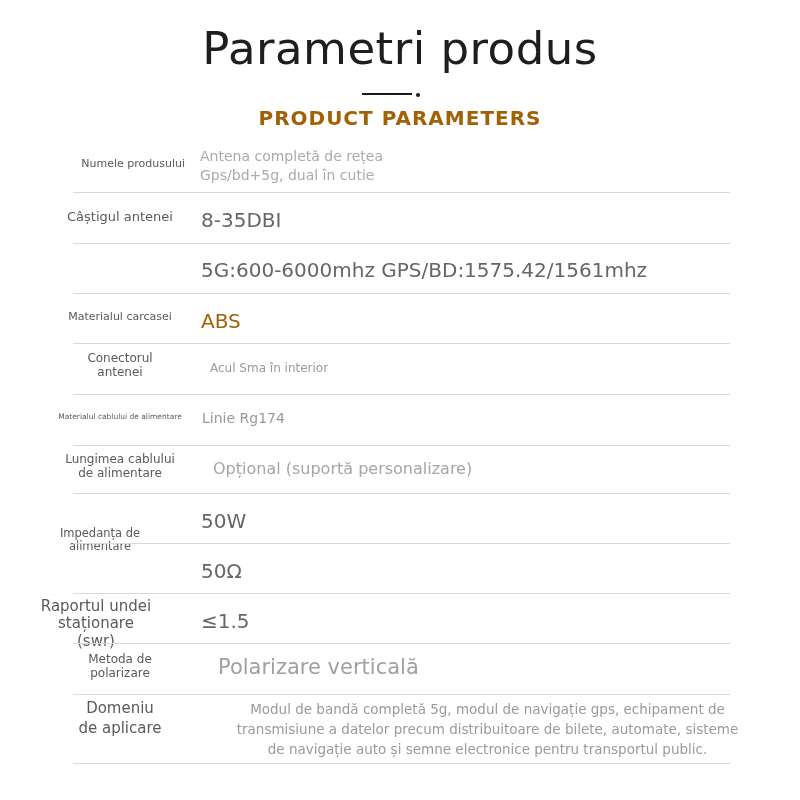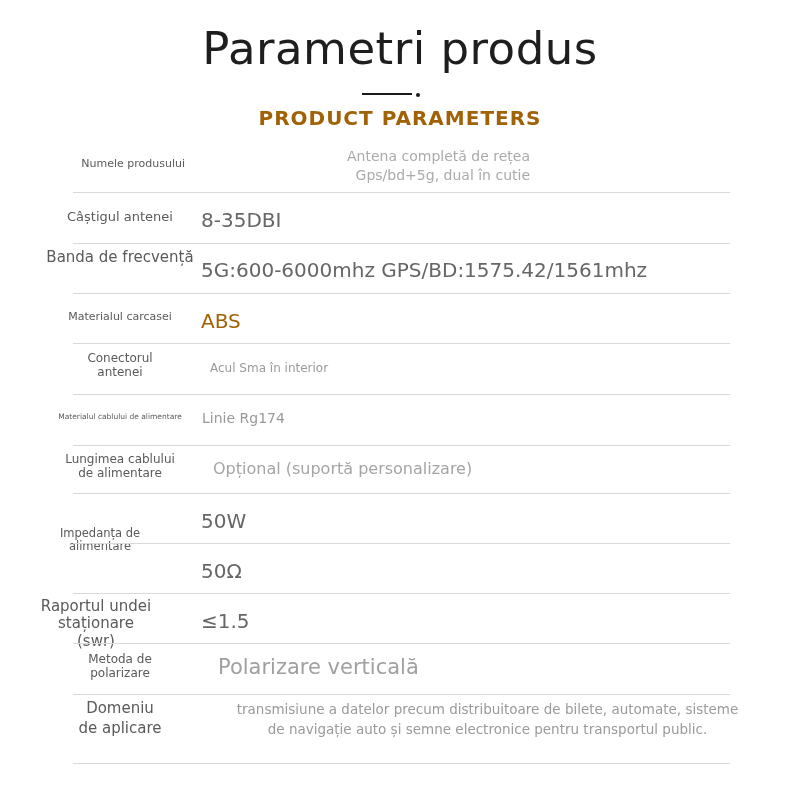--- a/index.html
+++ b/index.html
@@ -15,36 +15,35 @@
 </head>
 <body>
 
 <div class="title">Parametri produs</div>
 <div class="underline"></div>
 <div class="underline-dot"></div>
 <div class="subtitle">PRODUCT PARAMETERS</div>
 
 <div>
   <div class="label" style="top:158px; left:55px; width:130px; font-size:11px;text-align:right;">Numele produsului</div>
-  <div class="value" style="top:147px; left:200px; width:330px; text-align:right; font-size:14px; color:#aaaaaa; line-height:19px;">
+  <div class="value" style="top:147px; left:200px; width:330px; text-align:left; font-size:14px; color:#aaaaaa; line-height:19px;">
     <div>Antena completă de rețea</div>
     <div>Gps/bd+5g, dual în cutie</div>
   </div>
 </div>
 <div class="hr" style="top:192px;"></div>
 
 <div>
   <div class="label" style="top:210px; left:55px; width:130px; font-size:13px;">Câștigul antenei</div>
   <div class="value" style="top:208px; left:201px; font-size:20px; color:#666;">8-35DBI</div>
 </div>
 <div class="hr" style="top:243px;"></div>
 
 <div>
   <div class="label" style="top:249px; left:40px; width:160px; font-size:15px;">
-    <div>Banda de frecvență</div>
   </div>
   <div class="value" style="top:258px; left:201px; font-size:20px; color:#666;">5G:600-6000mhz  GPS/BD:1575.42/1561mhz</div>
 </div>
 <div class="hr" style="top:293px;"></div>
 
 <div>
   <div class="label" style="top:311px; left:55px; width:130px; font-size:11px;">Materialul carcasei</div>
   <div class="value" style="top:309px; left:201px; font-size:20px; color:#a16207;">ABS</div>
 </div>
 <div class="hr" style="top:343px;"></div>
@@ -101,17 +100,18 @@
   <div class="value" style="top:655px; left:218px; font-size:21px; color:#a0a0a0;">Polarizare verticală</div>
 </div>
 <div class="hr" style="top:694px;"></div>
 
 <div>
   <div class="label" style="top:699px; left:60px; width:120px; font-size:15px; line-height:1.3;">
     <div>Domeniu</div>
     <div>de aplicare</div>
   </div>
   <div class="value" style="top:699px; left:200px; width:575px; text-align:center; font-size:13.5px; color:#9a9a9a; line-height:20px;">
+    <div>Modul de bandă completă 5g, modul de navigație gps, echipament de</div>
     <div>transmisiune a datelor precum distribuitoare de bilete, automate, sisteme</div>
     <div>de navigație auto și semne electronice pentru transportul public.</div>
   </div>
 </div>
 <div class="hr" style="top:763px;"></div>
 
 </body></html>

